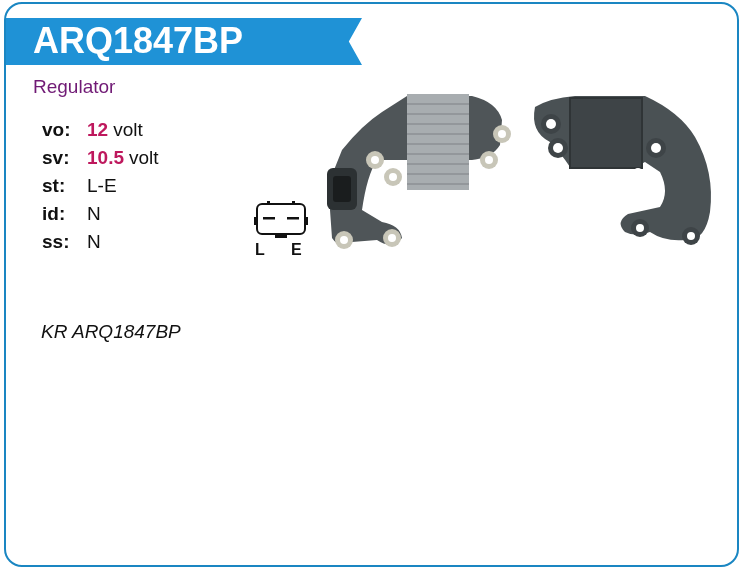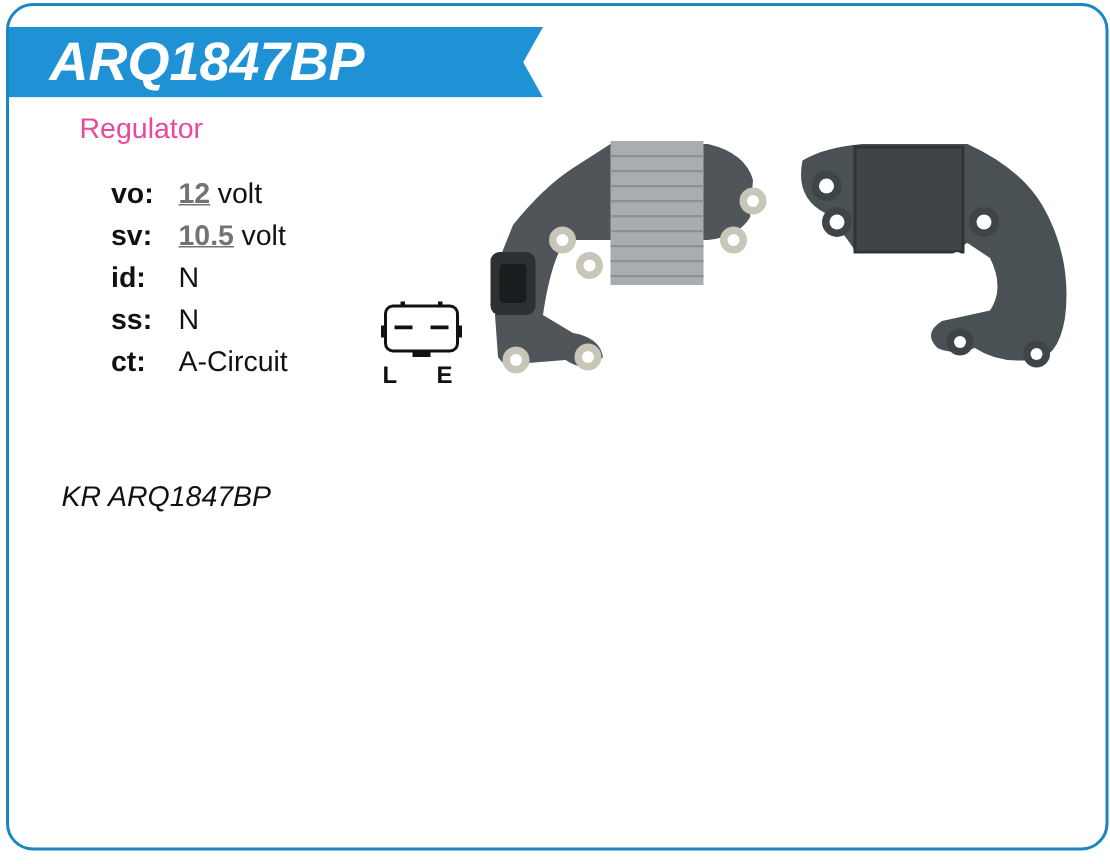--- a/index.html
+++ b/index.html
@@ -8,27 +8,27 @@
       position: absolute; left: 4px; top: 2px; width: 731px; height: 561px;
       border: 2px solid #1a86c2; border-radius: 18px; background: #fff;
     }
     .ribbon {
       position: absolute; left: 6px; top: 18px; width: 356px; height: 47px;
       background: #1f92d6;
       clip-path: polygon(0 0, 100% 0, 96.3% 50%, 100% 100%, 0 100%);
     }
     .ribbon-title {
       position: absolute; left: 33px; top: 19px; color: #fff;
-      font-weight: bold; font-size: 36px; line-height: 44px; letter-spacing: 0px; font-style: italic;
+      font-weight: bold; font-size: 36px; line-height: 44px; letter-spacing: 0px;
     }
-    .subtitle { position: absolute; left: 33px; top: 76px; font-size: 19px; color: #ec4899; margin-left: 20px; }
-    .specs { position: absolute; left: 42px; top: 116px; margin-left: 32px; }
+    .subtitle { position: absolute; left: 33px; top: 76px; font-size: 19px; color: #701a75; }
+    .specs { position: absolute; left: 42px; top: 116px; }
     .spec-row { height: 28px; display: flex; align-items: center; font-size: 19px; color: #111; }
     .spec-key { font-weight: bold; width: 45px; }
-    .spec-val-red { color: #737373; font-weight: bold; margin-right: 5px; text-decoration: underline; }
+    .spec-val-red { color: #be185d; font-weight: bold; margin-right: 5px; }
     .ref { position: absolute; left: 41px; top: 321px; font-size: 19px; color: #111; font-style: italic; }
     .connector { position: absolute; left: 252px; top: 196px; width: 58px; height: 62px; }
     .photo { position: absolute; }
   </style>
 </head>
 <body>
 
 <div class="card"></div>
 
 <div class="ribbon"></div>
@@ -41,30 +41,30 @@
     <span class="spec-key">vo:</span>
     <span class="spec-val-red">12</span>
     <span>volt</span>
   </div>
   <div class="spec-row">
     <span class="spec-key">sv:</span>
     <span class="spec-val-red">10.5</span>
     <span>volt</span>
   </div>
   <div class="spec-row">
+    <span class="spec-key">st:</span>
+    <span>L-E</span>
+  </div>
+  <div class="spec-row">
     <span class="spec-key">id:</span>
     <span>N</span>
   </div>
   <div class="spec-row">
     <span class="spec-key">ss:</span>
     <span>N</span>
-  </div>
-  <div class="spec-row">
-    <span class="spec-key">ct:</span>
-    <span>A-Circuit</span>
   </div>
 </div>
 
 <div class="ref">KR ARQ1847BP</div>
 
 <svg class="connector" viewBox="0 0 58 62">
   <rect x="15" y="5" width="3" height="4" fill="#111"></rect>
   <rect x="40" y="5" width="3" height="4" fill="#111"></rect>
   <rect x="2" y="21" width="3" height="8" fill="#111"></rect>
   <rect x="53" y="21" width="3" height="8" fill="#111"></rect>

